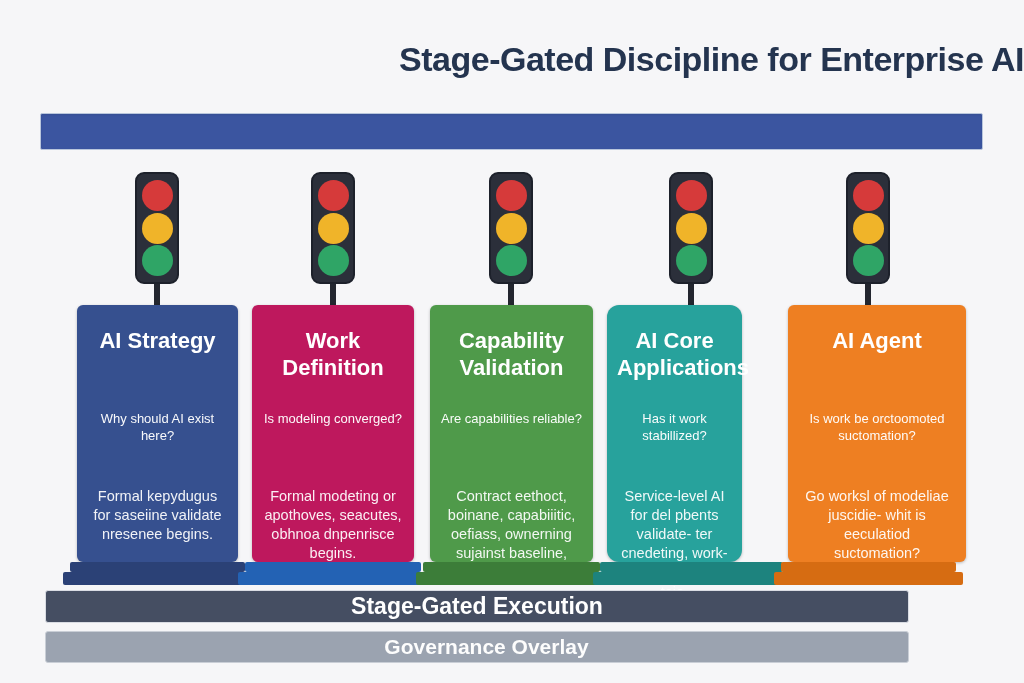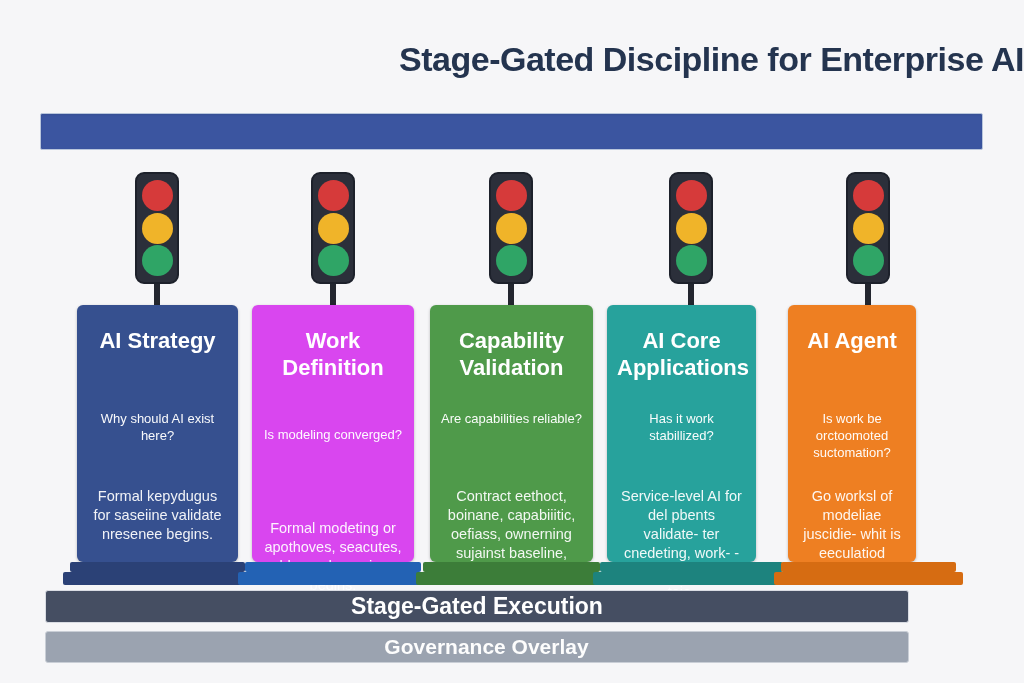--- a/index.html
+++ b/index.html
@@ -127,45 +127,45 @@
   </div>
 
   <div class="stage" style="left: 77px; width: 161px; background-color: rgb(54, 80, 143);">
     <div class="stage-name">AI Strategy</div>
     <div class="stage-question">Why should AI exist here?</div>
     <div class="stage-detail">Formal kepydugus for saseiine validate nresenee begins.</div>
   </div>
   <div class="base1" style="left: 70px; width: 175px; background-color: rgb(43, 65, 118);"></div>
   <div class="base2" style="left: 63px; width: 189px; background-color: rgb(43, 65, 118);"></div>
 
-  <div class="stage" style="left: 252px; width: 162px; background-color: #d946ef; gap: 16px;">
+  <div class="stage" style="left: 252px; width: 162px; background-color: #be185d;">
     <div class="stage-name">Work Definition</div>
     <div class="stage-question">Is modeling converged?</div>
     <div class="stage-detail">Formal modeting or apothoves, seacutes, obhnoa dnpenrisce begins.</div>
   </div>
   <div class="base1" style="left: 245px; width: 176px; background-color: rgb(35, 98, 180);"></div>
   <div class="base2" style="left: 238px; width: 190px; background-color: rgb(35, 98, 180);"></div>
 
   <div class="stage" style="left: 430px; width: 163px; background-color: rgb(79, 154, 74);">
     <div class="stage-name">Capability Validation</div>
     <div class="stage-question">Are capabilities reliable?</div>
     <div class="stage-detail">Contract eethoct, boinane, capabiiitic, oefiass, ownerning sujainst baseline, contrcis cud tioss</div>
   </div>
   <div class="base1" style="left: 423px; width: 177px; background-color: rgb(60, 125, 57);"></div>
   <div class="base2" style="left: 416px; width: 191px; background-color: rgb(60, 125, 57);"></div>
 
-  <div class="stage" style="left: 607px; width: 149px; background-color: rgb(39, 162, 156);">
+  <div class="stage" style="left: 607px; width: 135px; background-color: rgb(39, 162, 156); border-radius: 12px;">
     <div class="stage-name">AI Core Applications</div>
     <div class="stage-question">Has it work stabillized?</div>
     <div class="stage-detail">Service-level AI for del pbents validate- ter cnedeting, work- -ing, bronitoring teie.</div>
   </div>
   <div class="base1" style="left: 600px; width: 183px; background-color: rgb(29, 131, 126);"></div>
   <div class="base2" style="left: 593px; width: 197px; background-color: rgb(29, 131, 126);"></div>
 
-  <div class="stage" style="left: 788px; width: 128px; background-color: rgb(238, 127, 34);">
+  <div class="stage" style="left: 788px; width: 178px; background-color: rgb(238, 127, 34);">
     <div class="stage-name">AI Agent</div>
     <div class="stage-question">Is work be orctoomoted suctomation?</div>
     <div class="stage-detail">Go worksl of modeliae juscidie- whit is eeculatiod suctomation?</div>
   </div>
   <div class="base1" style="left: 781px; width: 175px; background-color: rgb(214, 108, 18);"></div>
   <div class="base2" style="left: 774px; width: 189px; background-color: rgb(214, 108, 18);"></div>
 
   <div class="footer-bar footer-exec" style="background-color: rgb(69, 78, 98);">
     <span>Stage-Gated Execution</span>
   </div>

